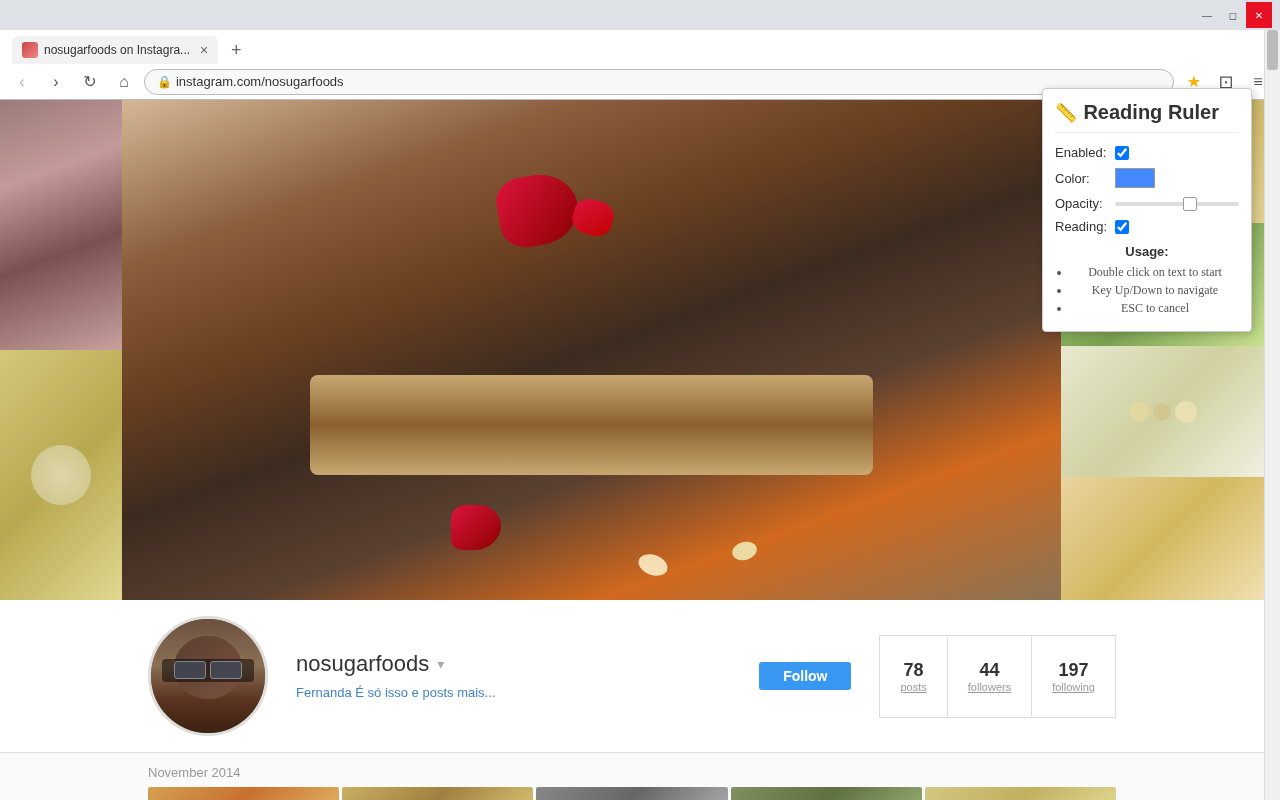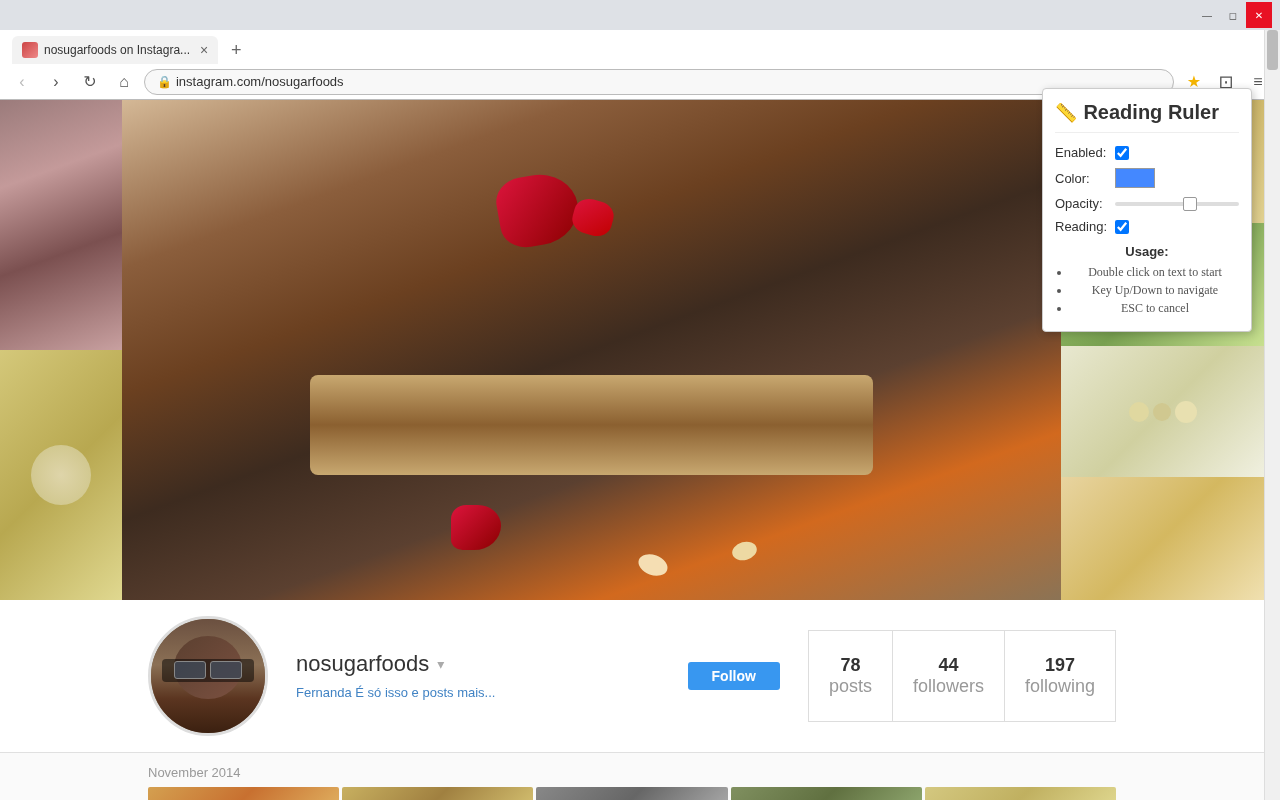--- a/index.html
+++ b/index.html
@@ -44,21 +44,21 @@
     .profile-name-row { display: flex; align-items: center; gap: 8px; margin-bottom: 6px; }
     .profile-name { font-size: 22px; font-weight: 300; color: #333; }
     .profile-dropdown { color: #aaa; font-size: 14px; cursor: pointer; }
     .profile-bio { font-size: 13px; color: #4183c4; }
     .profile-follow { margin-left: 10px; }
     .follow-btn { background: #3897f0; color: white; border: none; border-radius: 3px; padding: 6px 24px; font-size: 14px; cursor: pointer; font-weight: 600; }
     .profile-stats { display: flex; gap: 0; margin-left: auto; }
     .stat-box { text-align: center; padding: 24px 20px; border: 1px solid #ddd; border-right: none; background: white; }
     .stat-box:last-child { border-right: 1px solid #ddd; }
     .stat-num { font-size: 18px; font-weight: bold; color: #333; }
-    .stat-label { font-size: 18px; color: #999; }
+    .stat-label { font-size: 11px; color: #999; text-decoration: underline; }
 
     
     .month-header { padding: 10px 140px 6px; background: #fafafa; }
     .month-title { font-size: 13px; color: #999; font-weight: normal; }
 
     
     .photo-grid { display: flex; gap: 3px; padding: 0 140px 20px; background: #fafafa; }
     .grid-photo { flex: 1; height: 130px; border-radius: 2px; overflow: hidden; }
     .grid-photo.p1 { background: linear-gradient(135deg, #d4a050, #c89040, #b07030); }
     .grid-photo.p2 { background: linear-gradient(135deg, #c8b870, #b0a050, #907030); }

